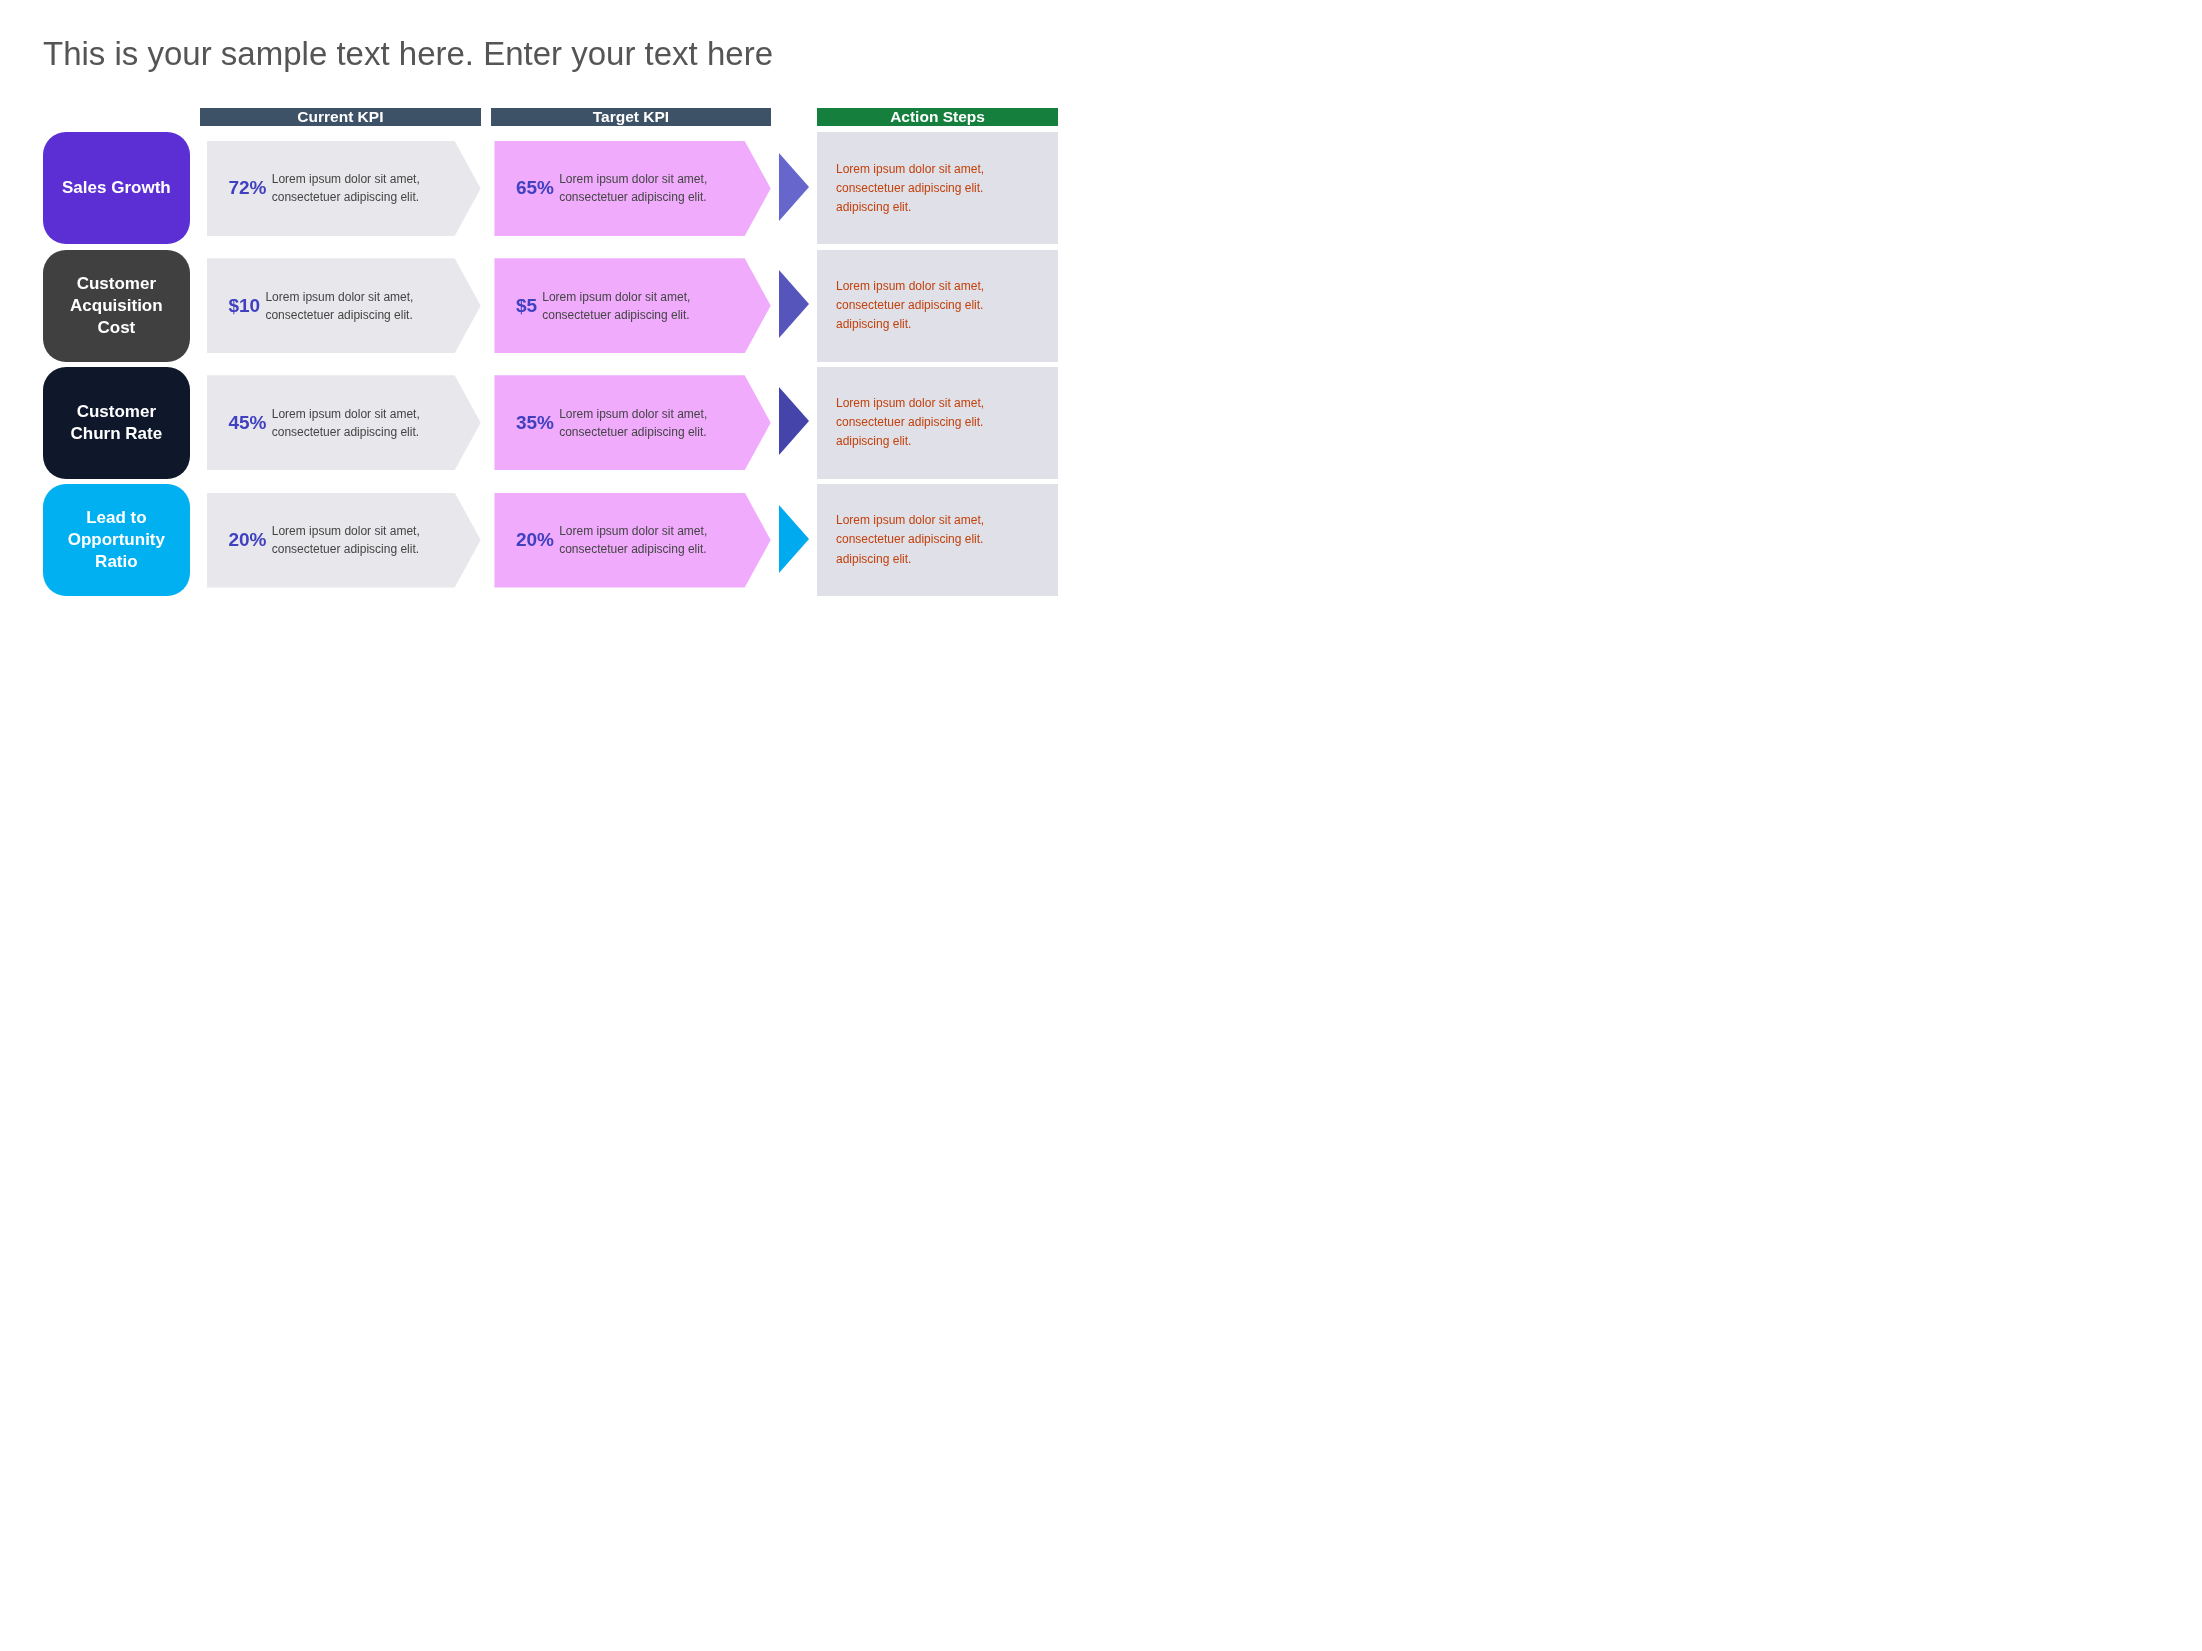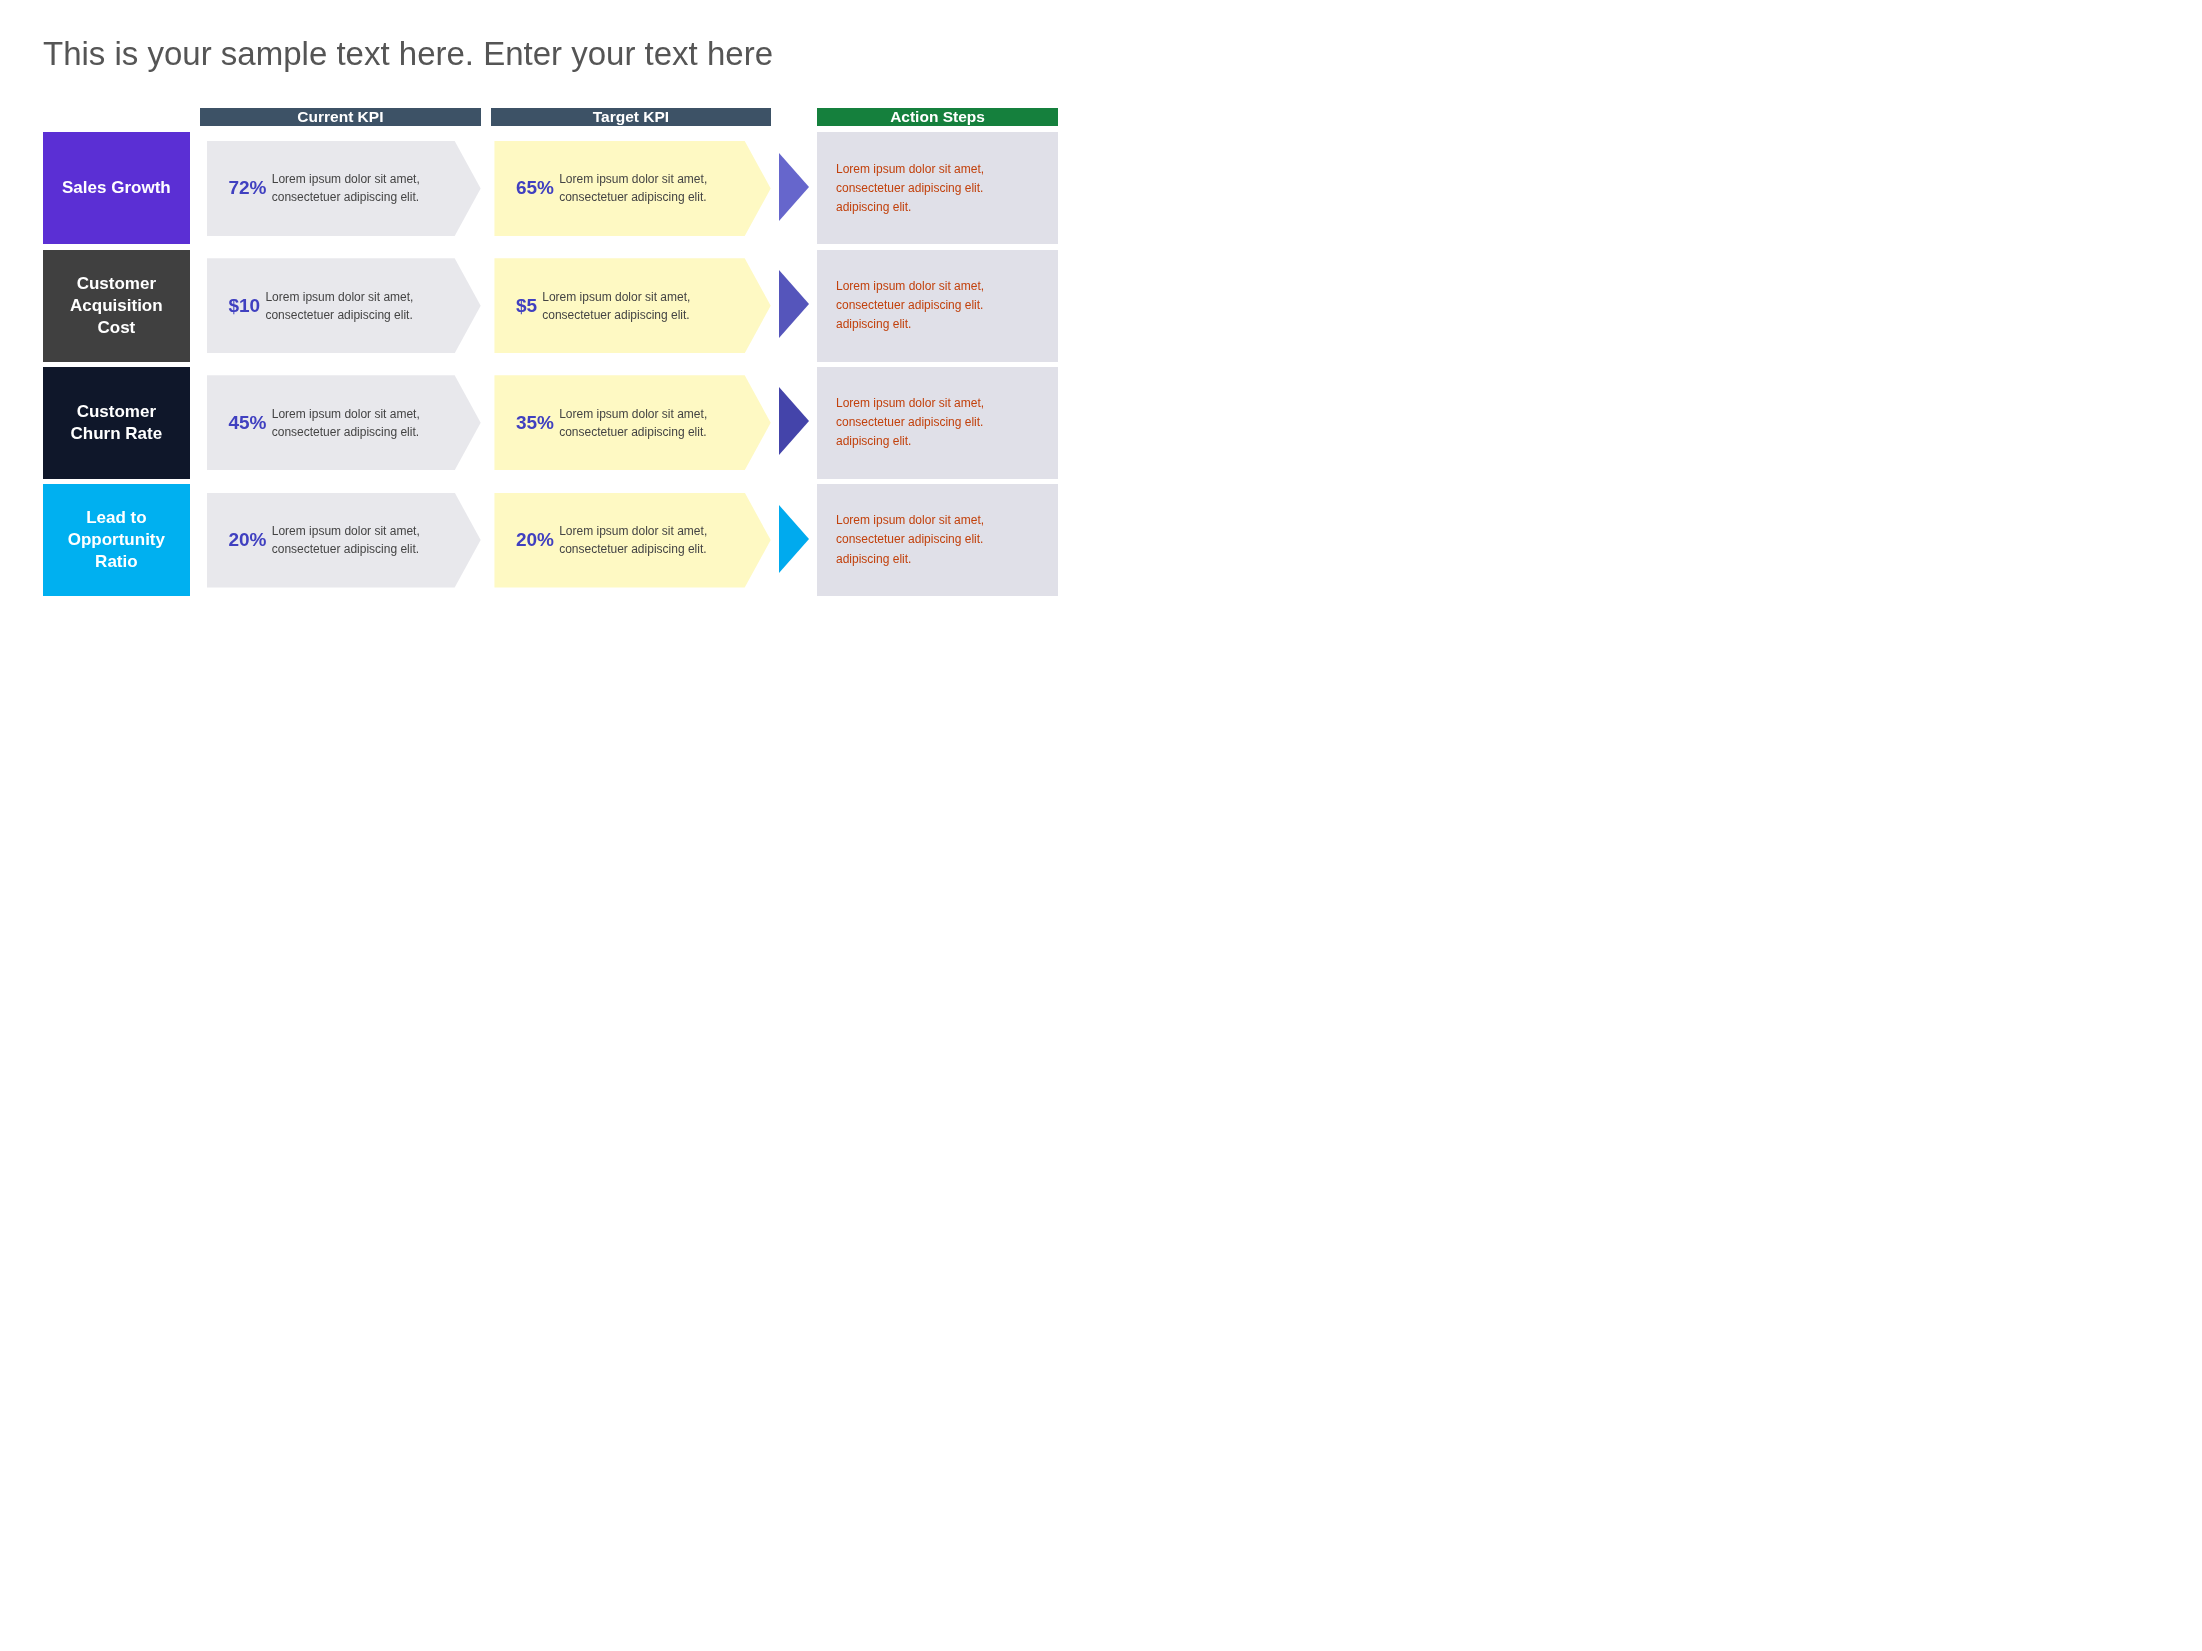--- a/index.html
+++ b/index.html
@@ -57,20 +57,21 @@
       display: flex;
       align-items: center;
       justify-content: center;
       text-align: center;
       padding: 17px 13px;
       color: #ffffff;
       font-weight: 700;
       font-size: 17px;
       line-height: 1.3;
       min-height: 112px;
+      border-radius: 23px;
     }
     .label-box.purple { background: #5b2fd4; }
     .label-box.blue-purple { background: #404040; }
     .label-box.blue { background: #0f172a; }
     .label-box.cyan { background: #00b0f0; }
 
     
     .arrow-cell {
       width: 318px;
       padding: 6.9px 0 6.9px 6.9px !important;
@@ -99,21 +100,21 @@
     }
 
     
     .target-cell {
       width: 318px;
       padding: 6.9px 0 6.9px 3.4px !important;
       position: relative;
     }
     .target-arrow-shape {
       position: relative;
-      background: #fef9c3;
+      background: #f0abfc;
       padding: 17px 34px 17px 21.5px;
       min-height: 95px;
       display: flex;
       align-items: center;
       clip-path: polygon(0 0, calc(100% - 26px) 0, 100% 50%, calc(100% - 26px) 100%, 0 100%);
     }
     .target-arrow-shape .kpi-value {
       font-size: 19px;
       font-weight: 700;
       color: #4040c0;

